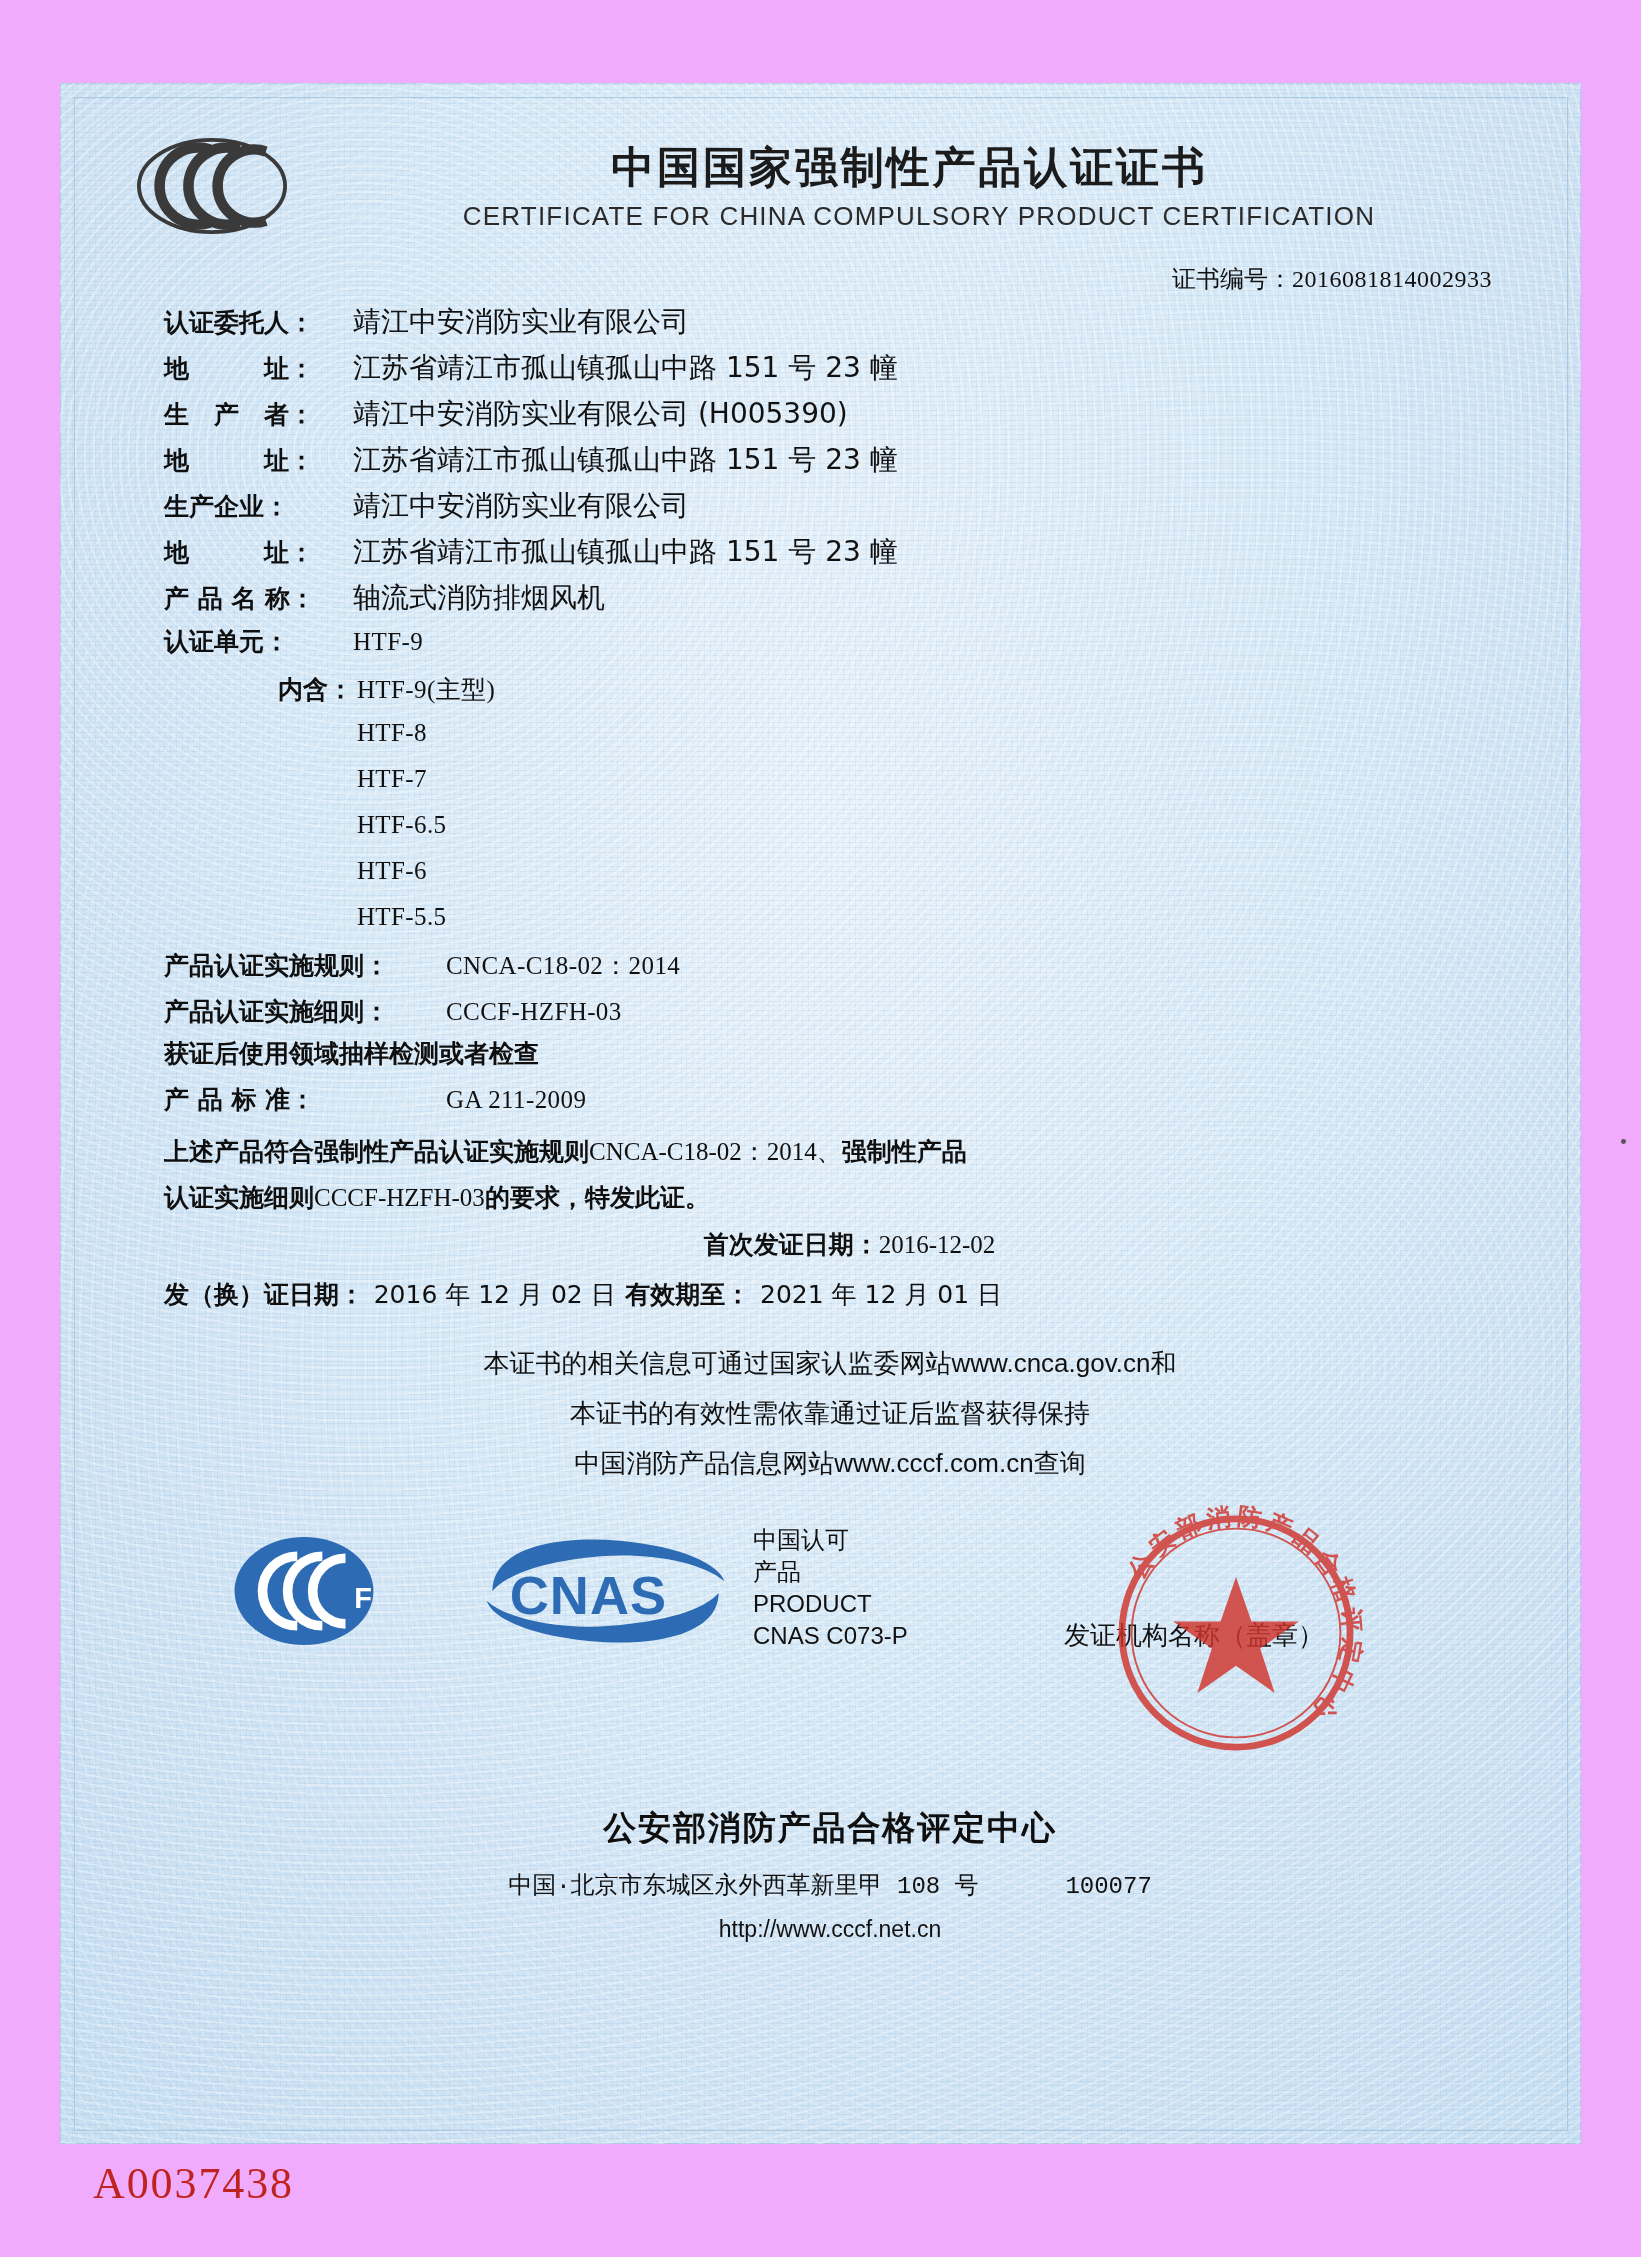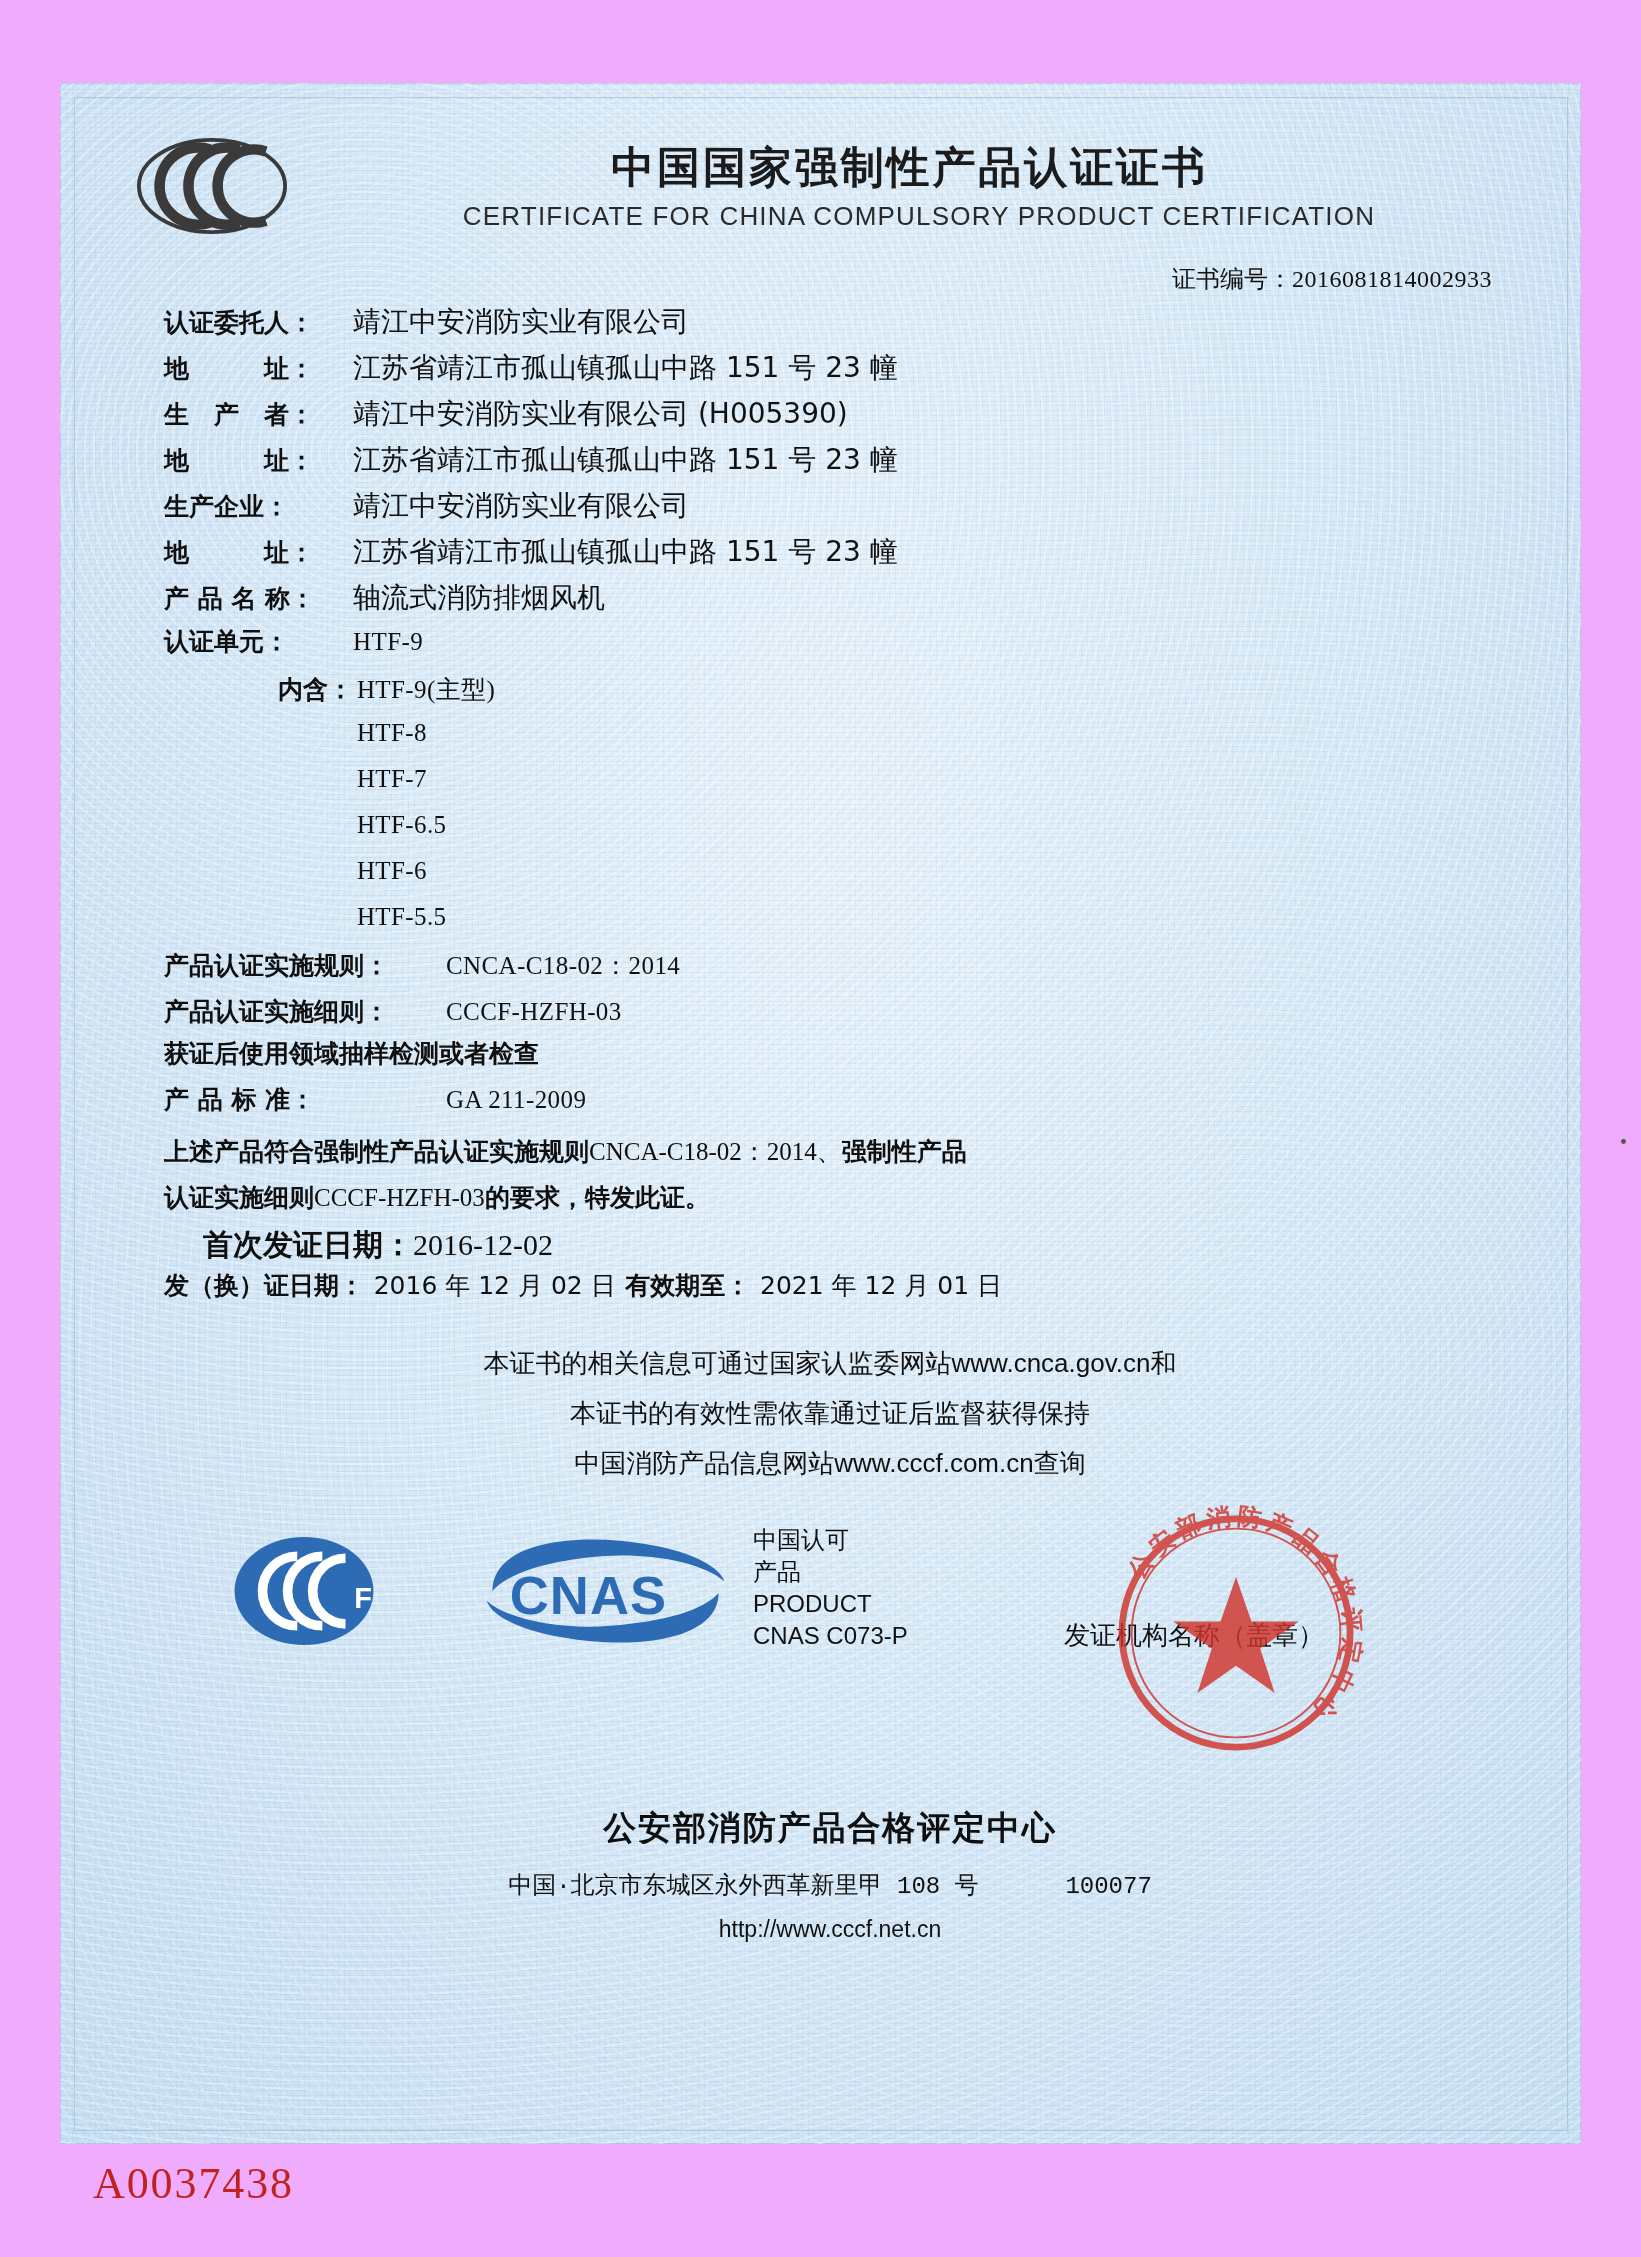--- a/index.html
+++ b/index.html
@@ -182,36 +182,36 @@
     font-weight: bold;
     color: #0f0f0f;
     line-height: 46px;
   }
   .statement .mono {
     font-family: "Liberation Serif", serif;
     font-weight: normal;
   }
 
   .first-issue {
-    text-align: left;
-    font-family: "DejaVu Sans", sans-serif;
-    font-weight: bold;
-    font-size: 30px;
+    text-align: center;
+    font-family: "DejaVu Sans", sans-serif;
+    font-weight: bold;
+    font-size: 25px;
     color: #0f0f0f;
     height: 48px;
     line-height: 48px;
     padding-left: 39px;
   }
   .first-issue .d {
     font-family: "Liberation Serif", serif;
     font-weight: normal;
   }
   .issue-row {
     display: flex;
-    align-items: flex-start;
+    align-items: center;
     height: 50px;
     font-family: "DejaVu Sans", sans-serif;
     font-weight: bold;
     font-size: 25px;
     color: #0f0f0f;
     gap: 9.7px;
   }
   .issue-row .dv {
     font-family: "DejaVu Sans", sans-serif;
     font-weight: normal;

